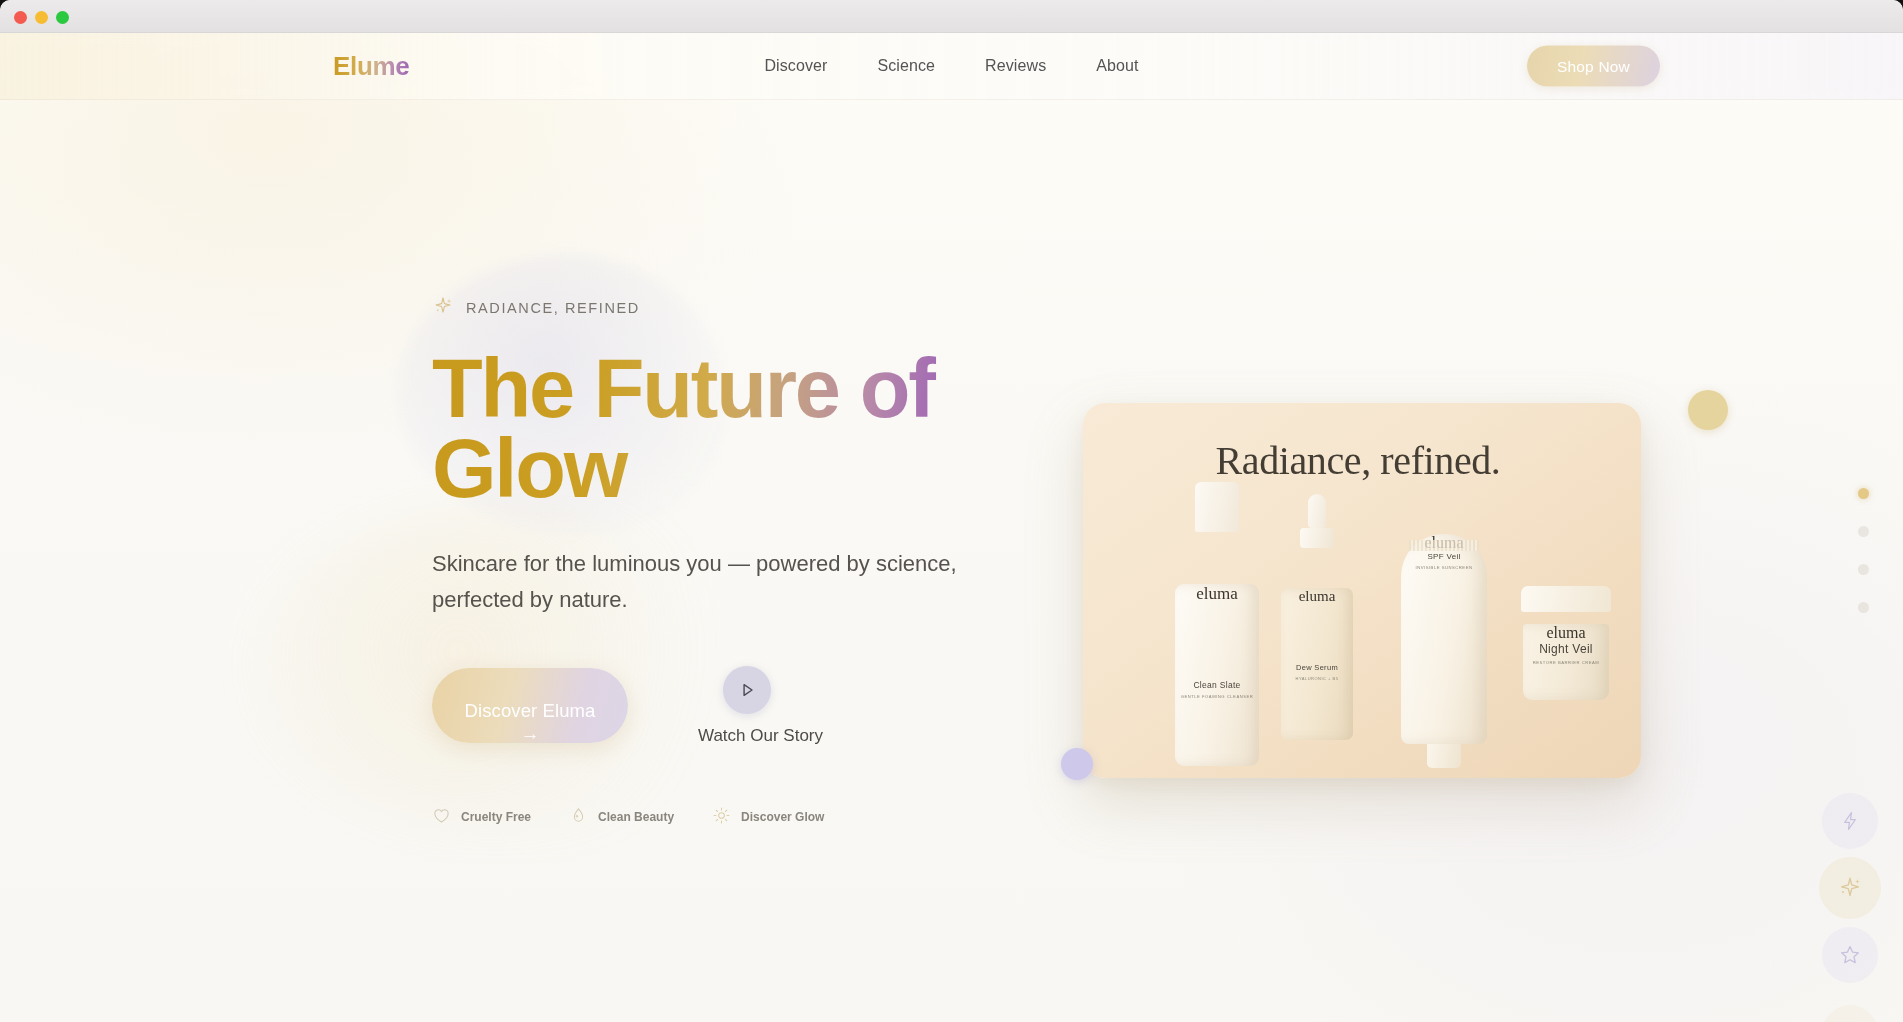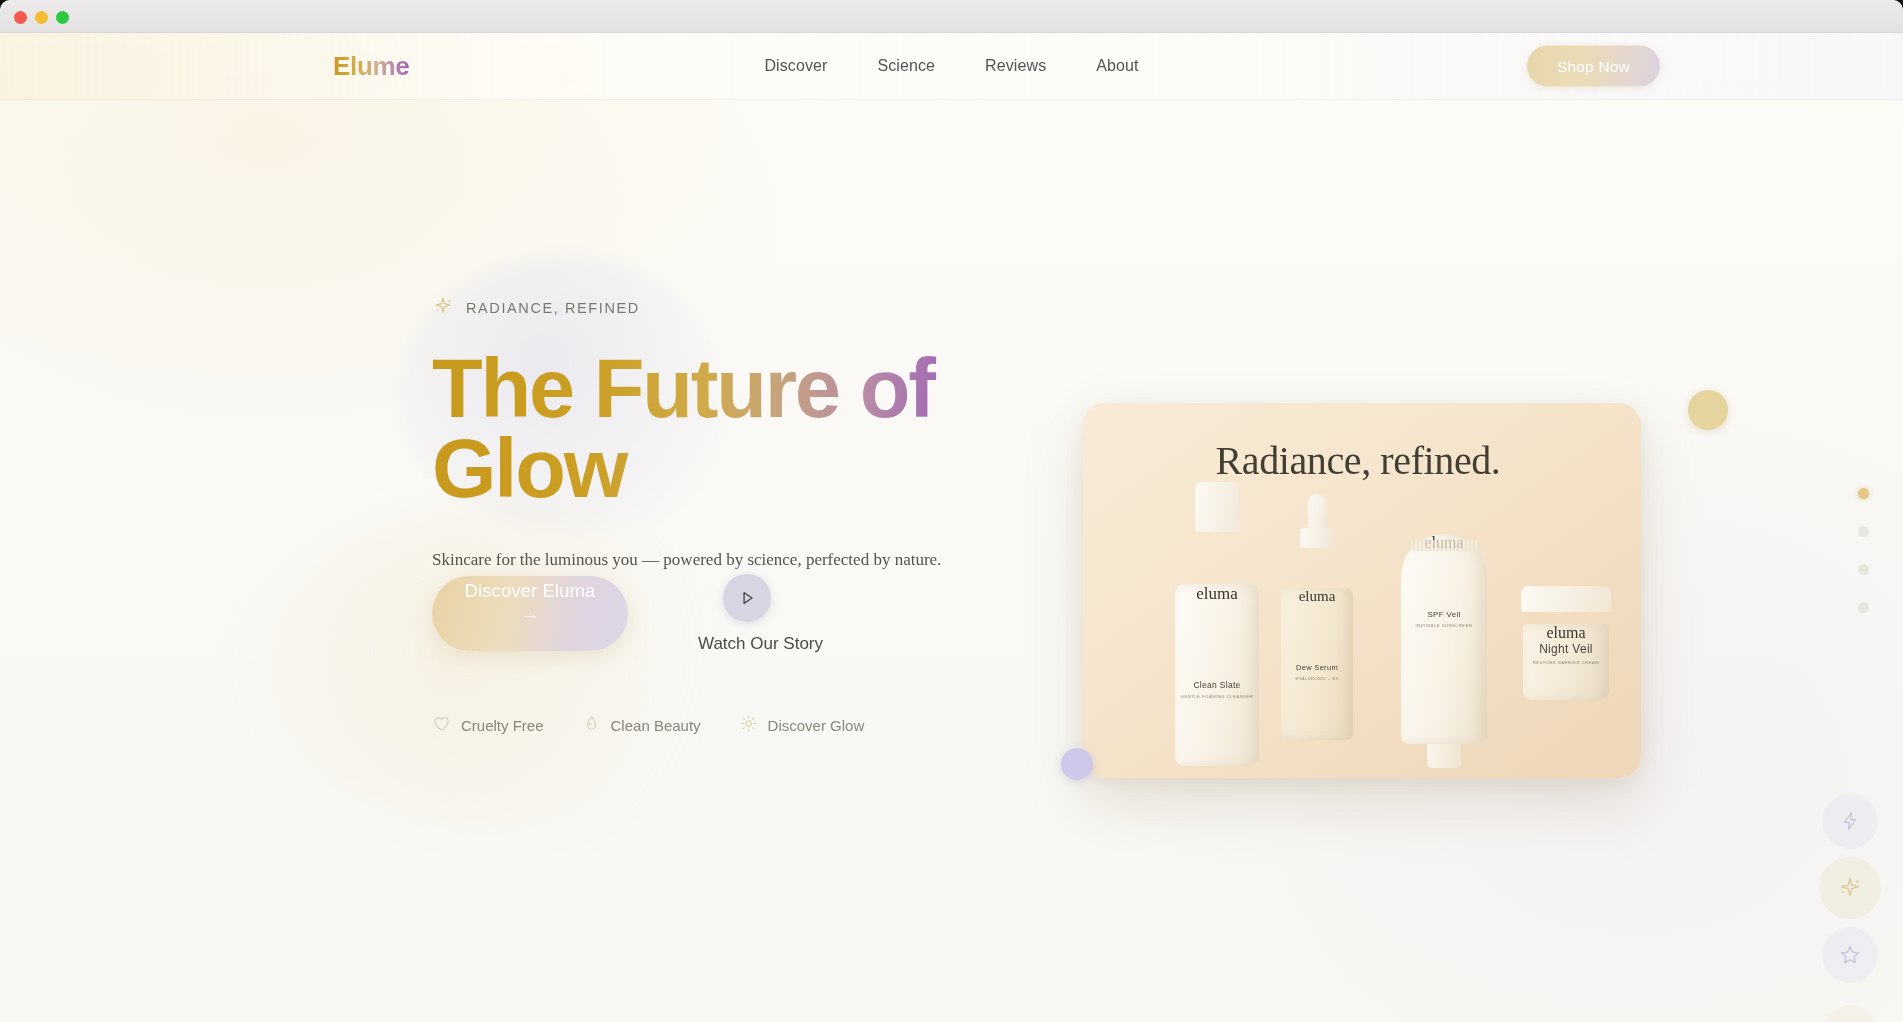--- a/index.html
+++ b/index.html
@@ -90,48 +90,48 @@
     font-size:14.5px; letter-spacing:1.6px; color:#7b7770;
   }
   .headline {
     font-size:83px; font-weight:bold; line-height:0.96; letter-spacing:-2.2px;
     background:linear-gradient(96deg,#c7991d 0%,#cb9f23 30%,#d1aa4a 52%,#c6a37e 66%,#b88aa8 82%,#9a5fb8 100%);
     -webkit-background-clip:text; background-clip:text;
     color:transparent; -webkit-text-fill-color:transparent;
     margin-bottom:38px; max-width:520px;
   }
   .subhead {
-    font-size:17px; line-height:1.62; color:#56524d;
-    max-width:575px; font-family:Liberation Serif, serif;
+    font-size:22px; line-height:1.62; color:#56524d;
+    max-width:575px; margin-bottom:48px;
   }
 
   .cta-row { display:flex; align-items:center; gap:42px; margin-bottom:60px; }
   .discover-btn {
     width:196px; height:75px; border:none; cursor:pointer;
     border-radius:40px;
     background:linear-gradient(104deg,#e9d2a5 0%,#ecdcbb 38%,#e0d4e2 74%,#dcd6e6 100%);
     box-shadow:0 6px 22px rgba(205,182,140,0.30);
-    display:flex; flex-direction:column; align-items:center; justify-content:flex-start;
+    display:flex; flex-direction:column; align-items:center; justify-content:flex-end;
     gap:2px; padding-top:4px;
   }
   .discover-label { font-size:18.5px; color:#ffffff; letter-spacing:0.1px; }
   .discover-arrow { font-size:19px; color:#ffffff; line-height:1; }
 
   .watch-wrap { display:flex; flex-direction:column; align-items:center; gap:12px; cursor:pointer; }
   .play-circle {
     width:48px; height:48px; border-radius:50%;
     background:#d7d4e4;
     display:flex; align-items:center; justify-content:center;
     box-shadow:0 2px 8px rgba(170,165,195,0.30);
   }
   .watch-label { font-size:17px; color:#4f4b47; white-space:nowrap;margin-left:28px; }
 
   .badges { display:flex; align-items:center; gap:38px; }
   .badge { display:flex; align-items:center; gap:10px; }
-  .badge-text { font-size:15px; color:#8a867e; }
+  .badge-text { font-size:12px; color:#8a867e;font-weight:bold; }
 
   
   .card-wrap { position:absolute; left:1083px; top:370px; width:560px; height:378px; }
   .card {
     position:absolute; left:0; top:0; width:558px; height:375px;
     border-radius:22px; overflow:hidden;
     background:linear-gradient(145deg,#f8ead6 0%,#f6e6cf 35%,#f2ddc1 70%,#eed6b7 100%);
     box-shadow:0 26px 58px rgba(168,146,112,0.24), 0 6px 18px rgba(168,146,112,0.12);
   }
   .card-title {
@@ -348,21 +348,21 @@
               <div class="brand" style="font-size:15px; margin-top:40px;">eluma</div>
               <div class="pname" style="font-size:7.5px; margin-top:58px; letter-spacing:.3px;">Dew Serum</div>
               <div style="font-size:4px; text-align:center; color:#8d8779; margin-top:4px; letter-spacing:.5px;">HYALURONIC + B5</div>
             </div>
           </div>
 
           <div class="prod p3">
             <div class="body">
               <div class="crimp"></div>
               <div class="brand" style="font-size:16px; margin-top:52px;">eluma</div>
-              <div class="pname" style="font-size:8px; margin-top:58px; letter-spacing:.3px;">SPF Veil</div>
+              <div class="pname" style="font-size:8px; letter-spacing:.3px;">SPF Veil</div>
               <div style="font-size:4.2px; text-align:center; color:#8d8779; margin-top:4px; letter-spacing:.5px;">INVISIBLE SUNSCREEN</div>
             </div>
             <div class="cap"></div>
           </div>
 
           <div class="prod p4">
             <div class="lid"></div>
             <div class="body">
               <div class="brand" style="font-size:16px; margin-top:12px;">eluma</div>
               <div class="pname" style="font-size:12px; letter-spacing:.3px;">Night Veil</div>

